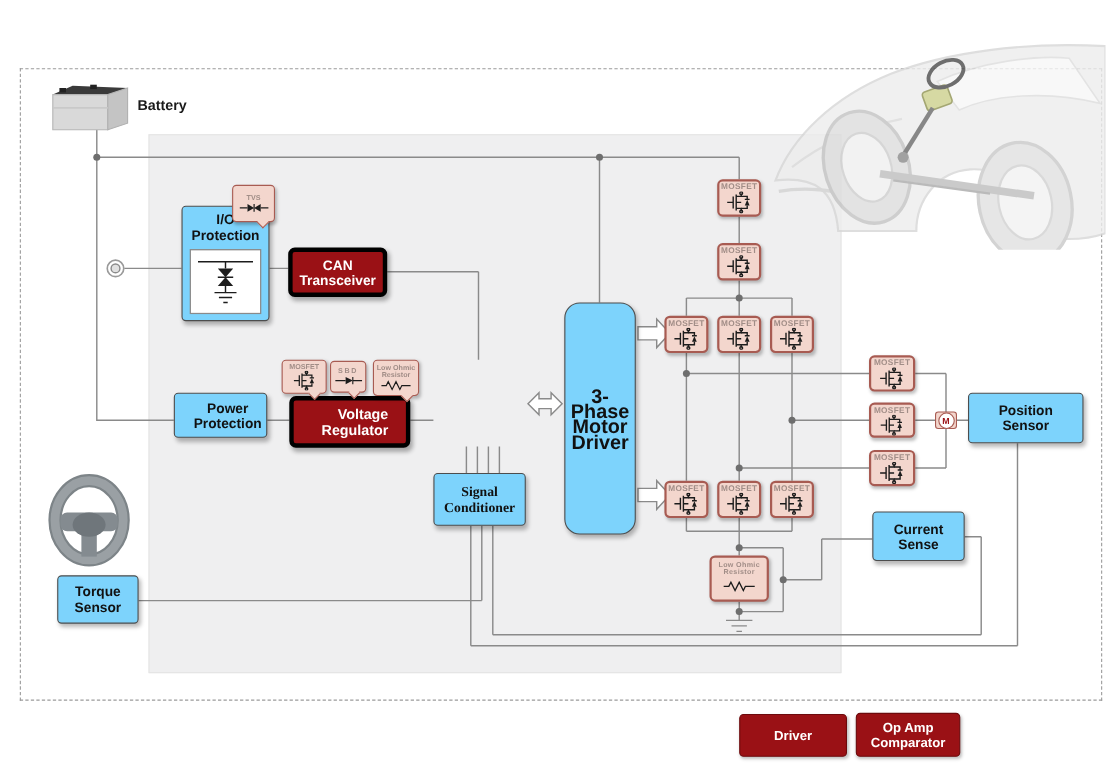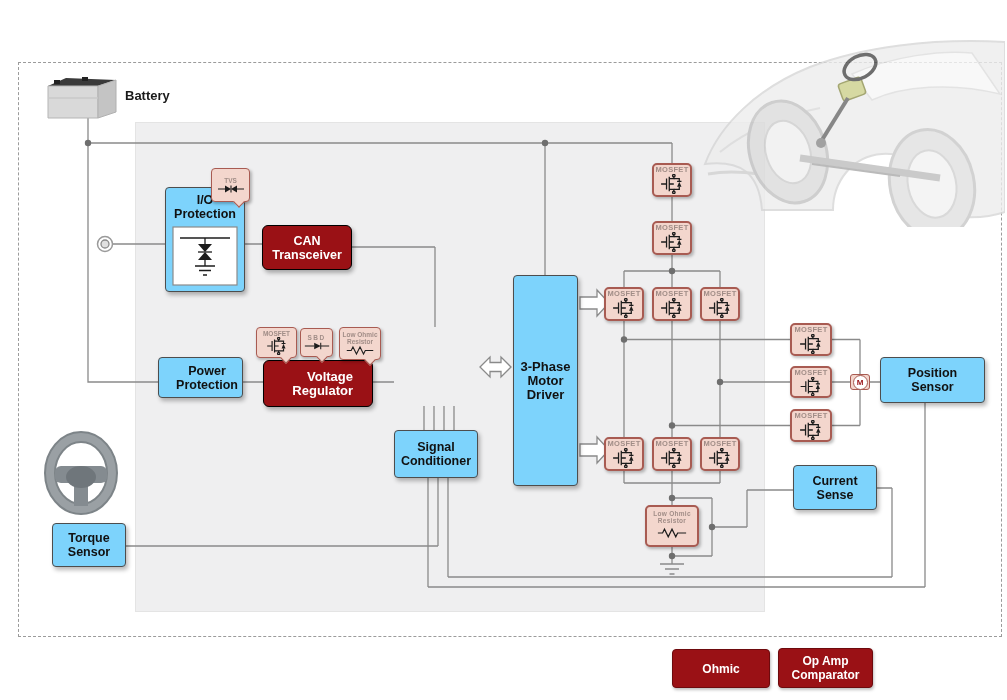--- a/index.html
+++ b/index.html
@@ -11,21 +11,21 @@
   
   .panel{left:135px;top:122px;width:630px;height:490px;background:#efeff0;border:1px solid #e4e4e4;box-sizing:border-box;}
   
   #wires{left:0;top:0;width:1007px;height:700px;z-index:2;pointer-events:none;}
   
   .blk{background:#7dd3fc;border:1.6px solid #4d4d4d;border-radius:4px;box-sizing:border-box;
        display:flex;align-items:center;justify-content:center;text-align:center;
        font-weight:bold;font-size:12.5px;line-height:14px;color:#111;
        box-shadow:2px 3px 4px rgba(0,0,0,.28);z-index:3;}
   
-  .red{background:#9a1115;border:1px solid #000000;border-radius:6px;box-sizing:border-box;
+  .red{background:#9a1115;border:4px solid #000000;border-radius:6px;box-sizing:border-box;
        display:flex;align-items:center;justify-content:center;text-align:center;
        font-weight:bold;font-size:12.5px;line-height:14px;color:#fff;
        box-shadow:2px 3px 4px rgba(0,0,0,.3);z-index:3;}
   
   .pink{background:#f3d6cd;border:2px solid #a85b52;border-radius:5px;box-sizing:border-box;
         display:flex;flex-direction:column;align-items:center;justify-content:flex-start;
         box-shadow:1.5px 2px 3px rgba(0,0,0,.25);z-index:3;}
   .pink .plabel{font-size:7.5px;line-height:8px;color:#a18d87;font-weight:bold;letter-spacing:.3px;margin-top:1px;}
   
   .tag{background:#f3d6cd;border:1.5px solid #a85b52;border-radius:4px;box-sizing:border-box;
@@ -217,24 +217,24 @@
   <div class="abs tag" style="left:339px;top:327px;width:42px;height:33px;">
     <div class="tlabel" style="width:36px;">Low Ohmic Resistor</div>
     <svg width="30" height="11" viewBox="0 0 34 12">
       <path d="M2 6 H7 L9 2 L13 10 L17 2 L21 10 L23 6 H32" stroke="#1c1c1c" stroke-width="1.2" fill="none"></path>
     </svg>
     <div class="pointer"></div>
   </div>
 
 
   <div class="abs blk" style="left:394px;top:430px;width:84px;height:48px;">
-    <span style="width:78px;">Signal Conditioner</span>
-  </div>
-
-  <div class="abs blk" style="left:513px;top:275px;width:65px;height:211px;font-size:13px;">
+    <span style="width:78px;font-family:Liberation Serif, serif;">Signal Conditioner</span>
+  </div>
+
+  <div class="abs blk" style="left:513px;top:275px;width:65px;height:211px;font-size:18px;border-radius:14px;">
     <span style="width:55px;">3-Phase Motor Driver</span>
   </div>
 
   <div class="abs pink" style="left:652px;top:163px;width:40px;height:34px;">
     <div class="plabel">MOSFET</div>
     <svg width="24" height="20" viewBox="0 0 26 22">
         <g fill="none" stroke="#1c1c1c" stroke-width="1.4">
           <path d="M1 11 H7 M7 5 V17 M10 3 V19 M10 5 H15 V2 M10 11 H15 M10 17 H15 V20"></path>
           <circle cx="15" cy="1.8" r="1.4"></circle>
           <circle cx="15" cy="20.2" r="1.4"></circle>
@@ -384,19 +384,19 @@
 
   <div class="abs blk" style="left:52px;top:523px;width:74px;height:44px;">
     <span style="width:55px;">Torque Sensor</span>
   </div>
 
   <div class="abs blk" style="left:793px;top:465px;width:84px;height:45px;">
     <span style="width:58px;">Current Sense</span>
   </div>
 
   <div class="abs fbtn" style="left:672px;top:649px;width:98px;height:39px;">
-    <span>Ohmic</span>
+    <span>Driver</span>
   </div>
   <div class="abs fbtn" style="left:778px;top:648px;width:95px;height:40px;">
     <span style="width:80px;">Op Amp Comparator</span>
   </div>
 
 </div>
 
 </body></html>

